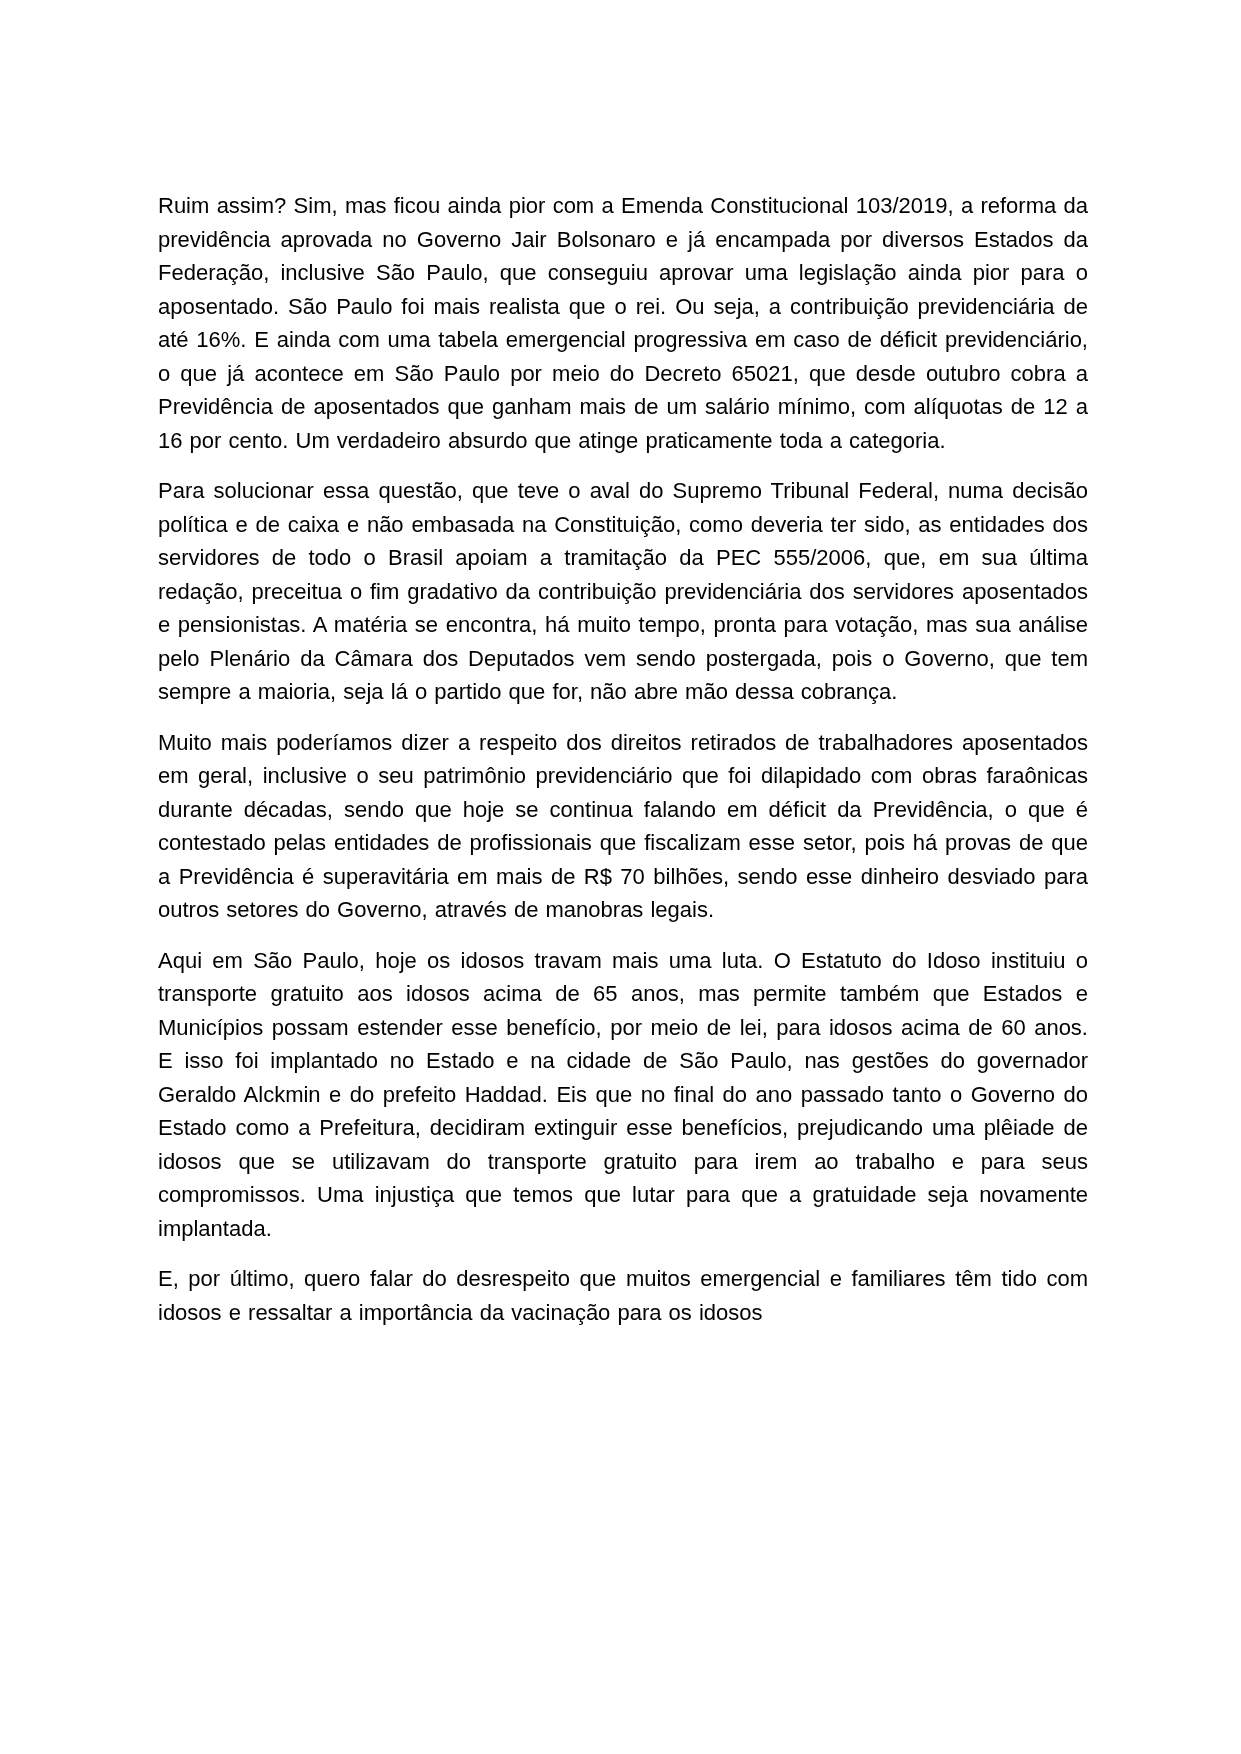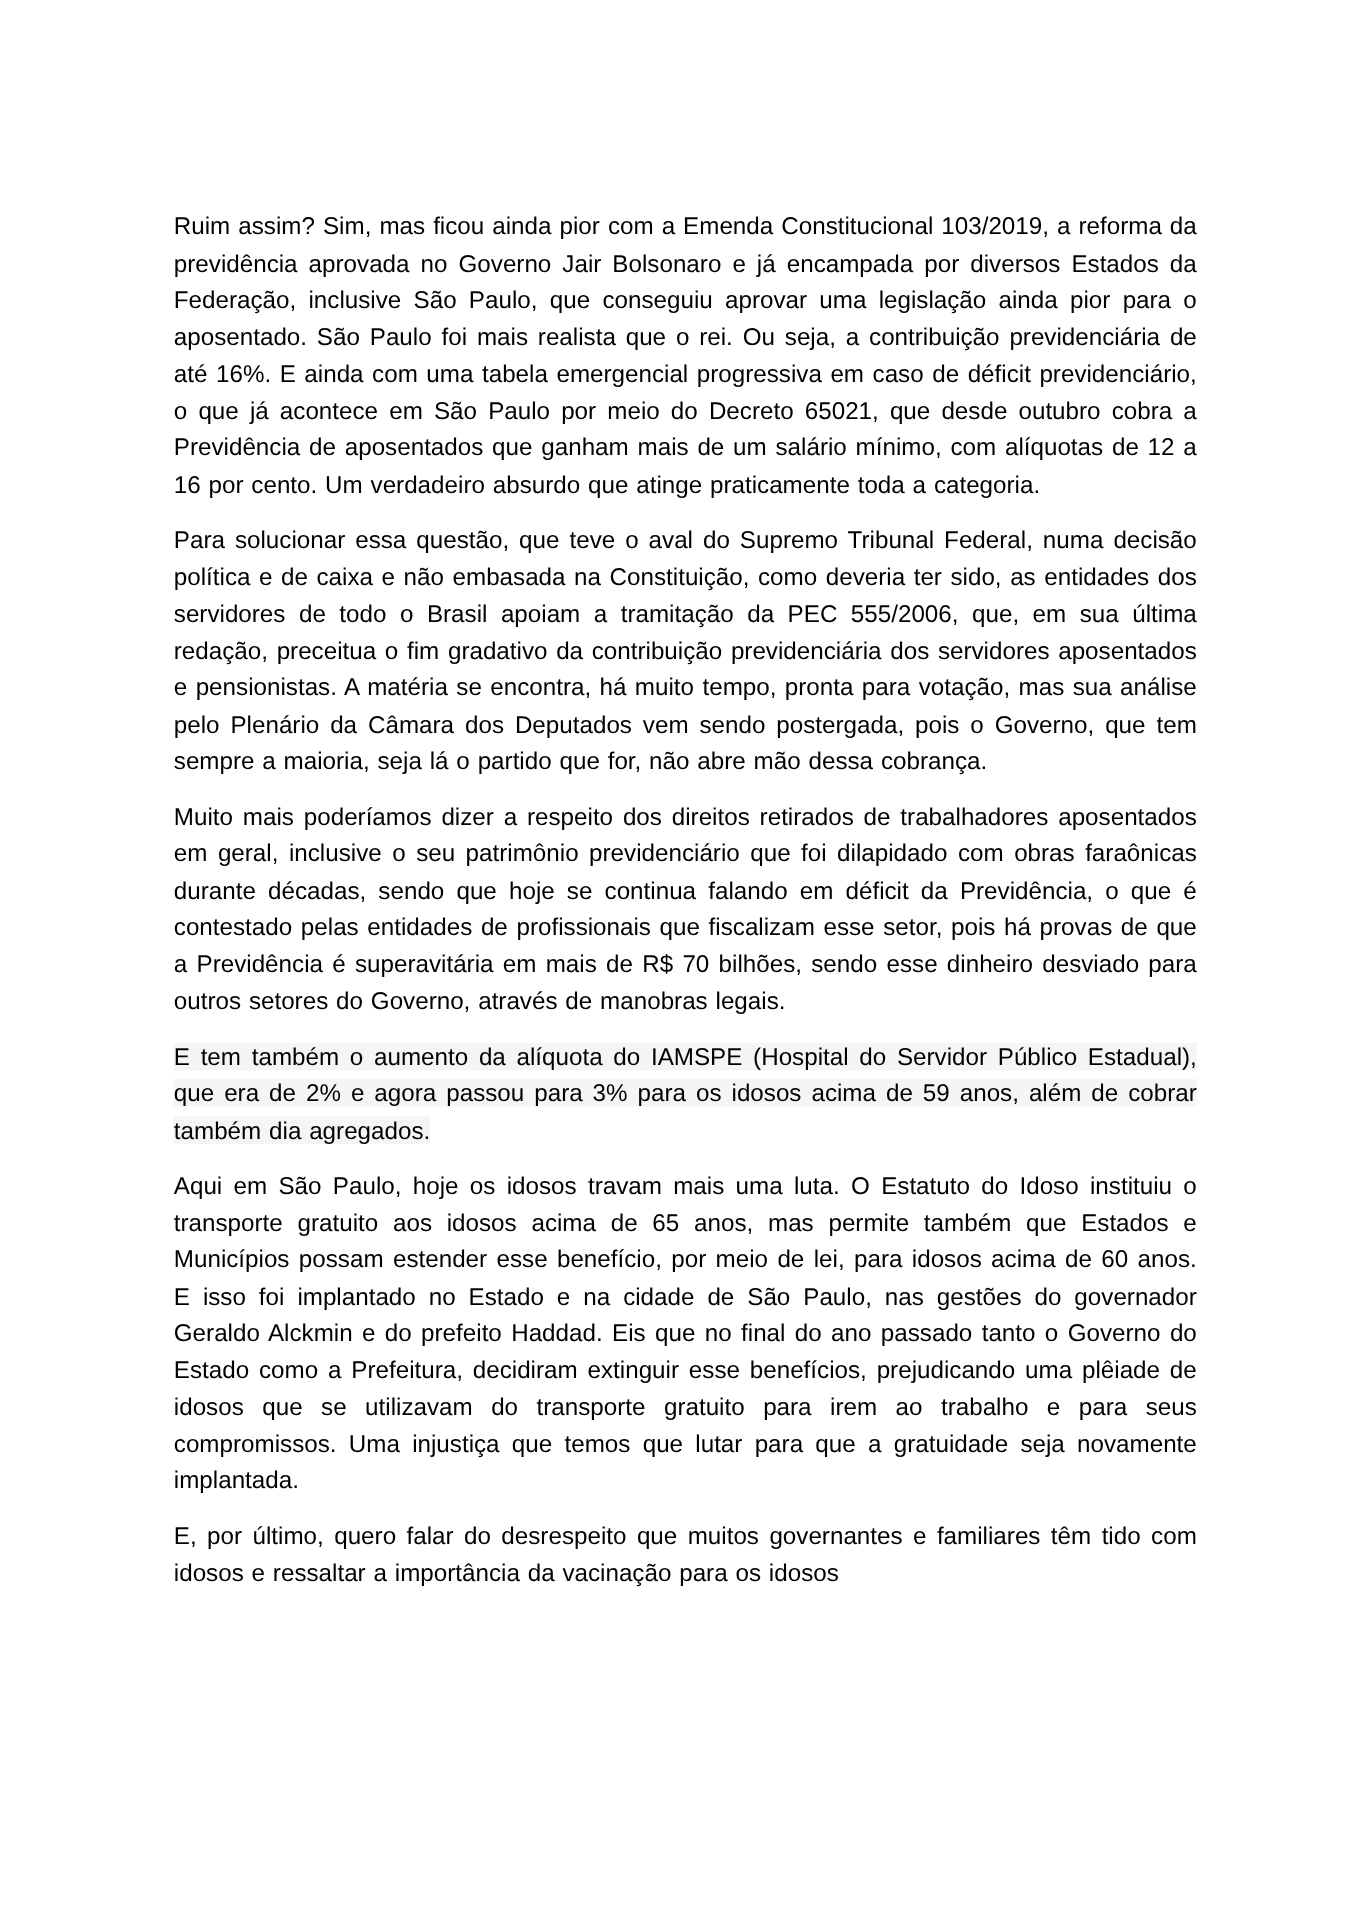--- a/index.html
+++ b/index.html
@@ -48,17 +48,16 @@
   }
 </style>
 </head>
 <body>
 
 <div class="page">
   <div class="text-block" id="paragraphs">
       <p class="para">Ruim assim? Sim, mas ficou ainda pior com a Emenda Constitucional 103/2019, a reforma da previdência aprovada no Governo Jair Bolsonaro e já encampada por diversos Estados da Federação, inclusive São Paulo, que conseguiu aprovar uma legislação ainda pior para o aposentado. São Paulo foi mais realista que o rei. Ou seja, a contribuição previdenciária de até 16%. E ainda com uma tabela emergencial progressiva em caso de déficit previdenciário, o que já acontece em São Paulo por meio do Decreto 65021, que desde outubro cobra a Previdência de aposentados que ganham mais de um salário mínimo, com alíquotas de 12 a 16 por cento. Um verdadeiro absurdo que atinge praticamente toda a categoria.</p>
       <p class="para">Para solucionar essa questão, que teve o aval do Supremo Tribunal Federal, numa decisão política e de caixa e não embasada na Constituição, como deveria ter sido, as entidades dos servidores de todo o Brasil apoiam a tramitação da PEC 555/2006, que, em sua última redação, preceitua o fim gradativo da contribuição previdenciária dos servidores aposentados e pensionistas. A matéria se encontra, há muito tempo, pronta para votação, mas sua análise pelo Plenário da Câmara dos Deputados vem sendo postergada, pois o Governo, que tem sempre a maioria, seja lá o partido que for, não abre mão dessa cobrança.</p>
       <p class="para">Muito mais poderíamos dizer a respeito dos direitos retirados de trabalhadores aposentados em geral, inclusive o seu patrimônio previdenciário que foi dilapidado com obras faraônicas durante décadas, sendo que hoje se continua falando em déficit da Previdência, o que é contestado pelas entidades de profissionais que fiscalizam esse setor, pois há provas de que a Previdência é superavitária em mais de R$ 70 bilhões, sendo esse dinheiro desviado para outros setores do Governo, através de manobras legais.</p>
-      <p class="para"><span class="hl">E tem também o aumento da alíquota do IAMSPE (Hospital do Servidor Público Estadual), que era de 2% e agora passou para 3% para os idosos acima de 59 anos, além de cobrar também dia agregados.</span></p>
       <p class="para">Aqui em São Paulo, hoje os idosos travam mais uma luta. O Estatuto do Idoso instituiu o transporte gratuito aos idosos acima de 65 anos, mas permite também que Estados e Municípios possam estender esse benefício, por meio de lei, para idosos acima de 60 anos. E isso foi implantado no Estado e na cidade de São Paulo, nas gestões do governador Geraldo Alckmin e do prefeito Haddad. Eis que no final do ano passado tanto o Governo do Estado como a Prefeitura, decidiram extinguir esse benefícios, prejudicando uma plêiade de idosos que se utilizavam do transporte gratuito para irem ao trabalho e para seus compromissos. Uma injustiça que temos que lutar para que a gratuidade seja novamente implantada.</p>
-      <p class="para">E, por último, quero falar do desrespeito que muitos governantes e familiares têm tido com idosos e ressaltar a importância da vacinação para os idosos</p>
+      <p class="para">E, por último, quero falar do desrespeito que muitos emergencial e familiares têm tido com idosos e ressaltar a importância da vacinação para os idosos</p>
     </div>
 </div>
 
 </body></html>

